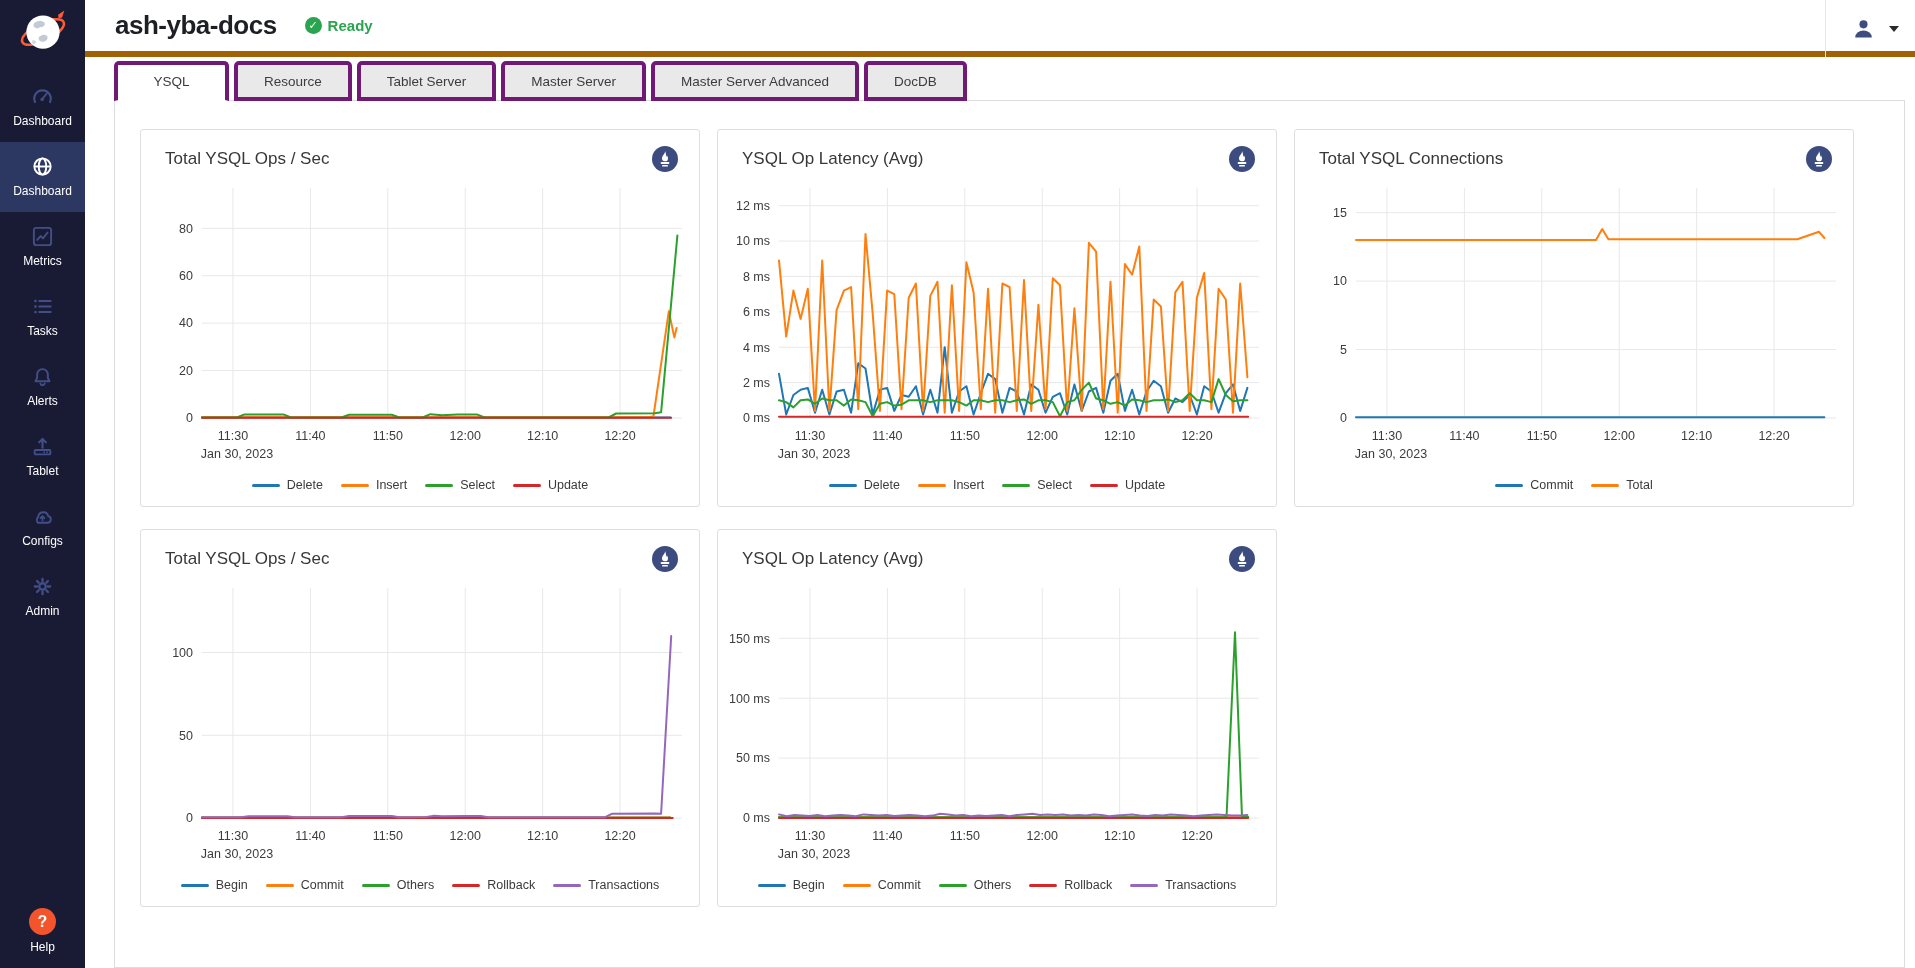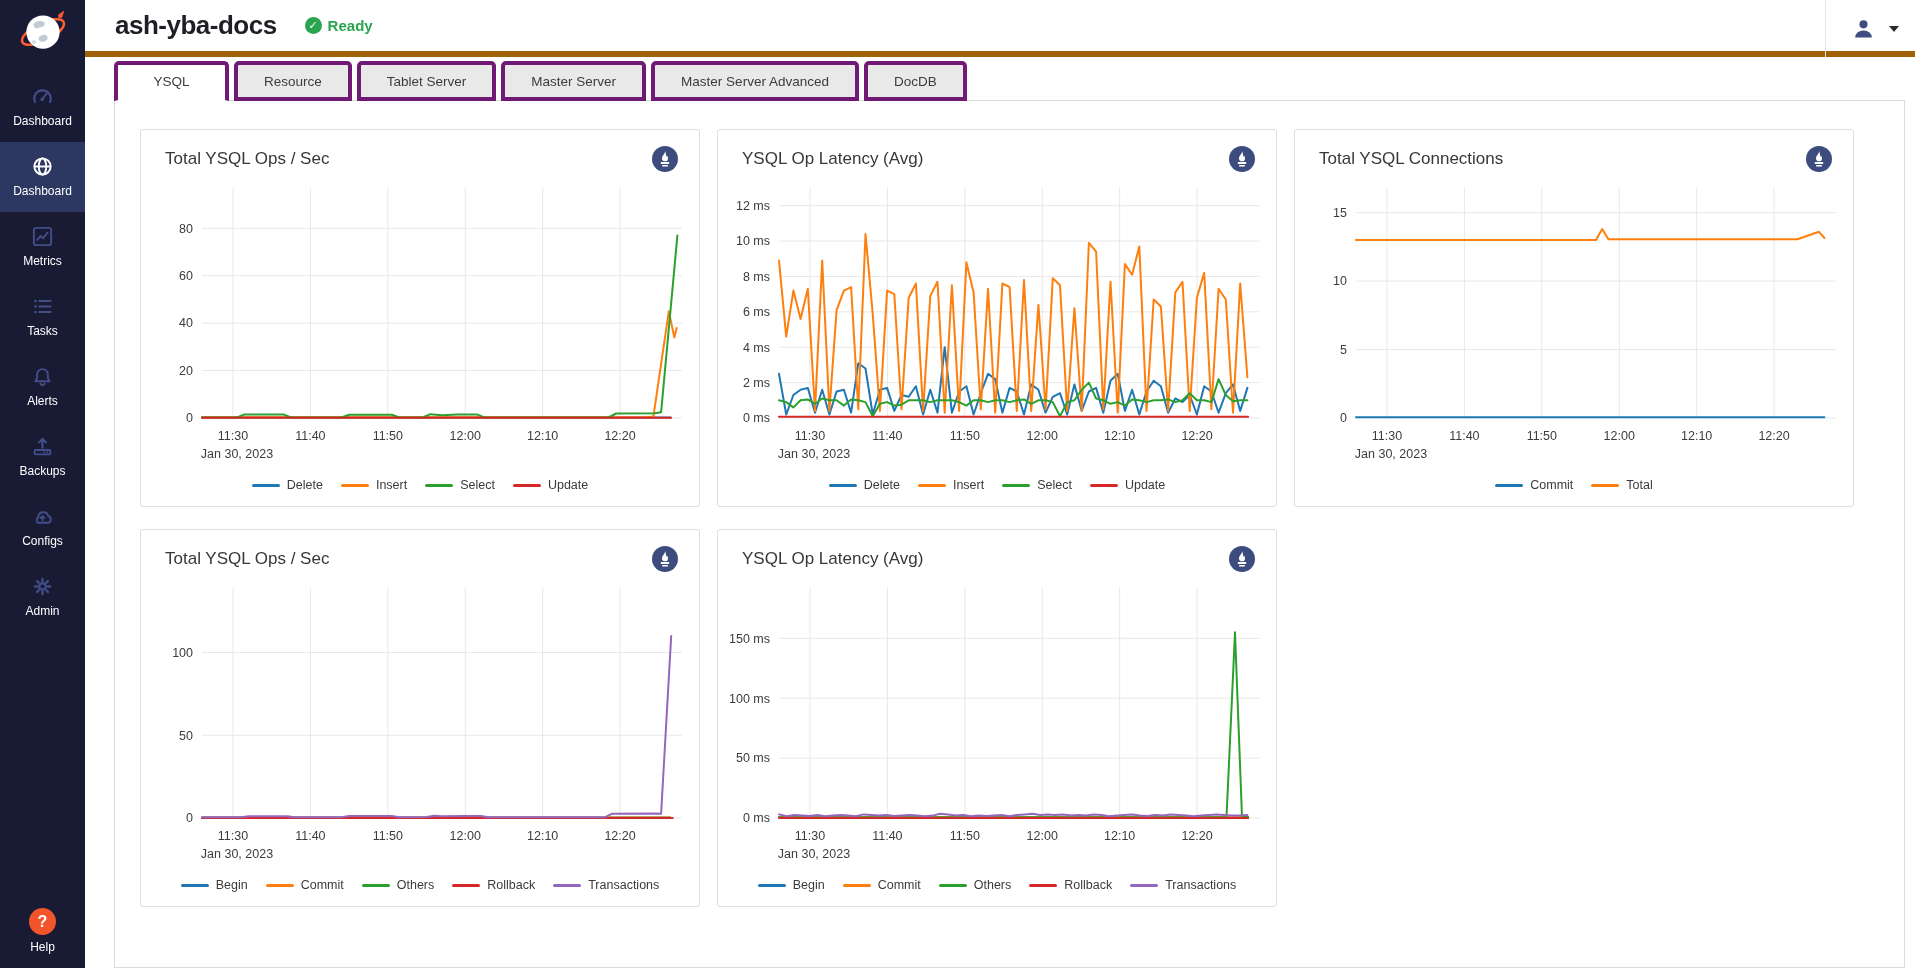--- a/index.html
+++ b/index.html
@@ -120,21 +120,21 @@
           </svg></span>
         <span class="lbl">Alerts</span>
       </div>
       <div class="side-item">
         <span class="icn" style="color: rgb(66, 78, 135);"><svg viewBox="0 0 24 24" width="23" height="23">
             <path d="M12 13.2V4.4M8.4 7.7L12 4.1l3.6 3.6" fill="none" stroke="currentColor" stroke-width="2.2" stroke-linecap="round" stroke-linejoin="round"></path>
             <rect x="3.8" y="15.6" width="16.4" height="4.6" rx="1" fill="none" stroke="currentColor" stroke-width="2"></rect>
             <circle cx="16.8" cy="17.9" r="0.9" fill="currentColor"></circle>
             <circle cx="13.8" cy="17.9" r="0.9" fill="currentColor"></circle>
           </svg></span>
-        <span class="lbl">Backups</span>
+        <span class="lbl">Tablet</span>
       </div>
       <div class="side-item">
         <span class="icn" style="color: rgb(66, 78, 135);"><svg viewBox="0 0 24 24" width="23" height="23">
             <path d="M7.2 18.6h10a3.6 3.6 0 0 0 .7-7.1 5.3 5.3 0 0 0-10.4 1.1 4.2 4.2 0 0 0-.3 6z" fill="none" stroke="currentColor" stroke-width="2" stroke-linejoin="round"></path>
             <path d="M12 16.2v-4.4M9.9 13.7l2.1-2.2 2.1 2.2" fill="none" stroke="currentColor" stroke-width="1.8" stroke-linecap="round" stroke-linejoin="round"></path>
           </svg></span>
         <span class="lbl">Configs</span>
       </div>
       <div class="side-item">
         <span class="icn" style="color: rgb(66, 78, 135);"><svg viewBox="0 0 24 24" width="23" height="23">

